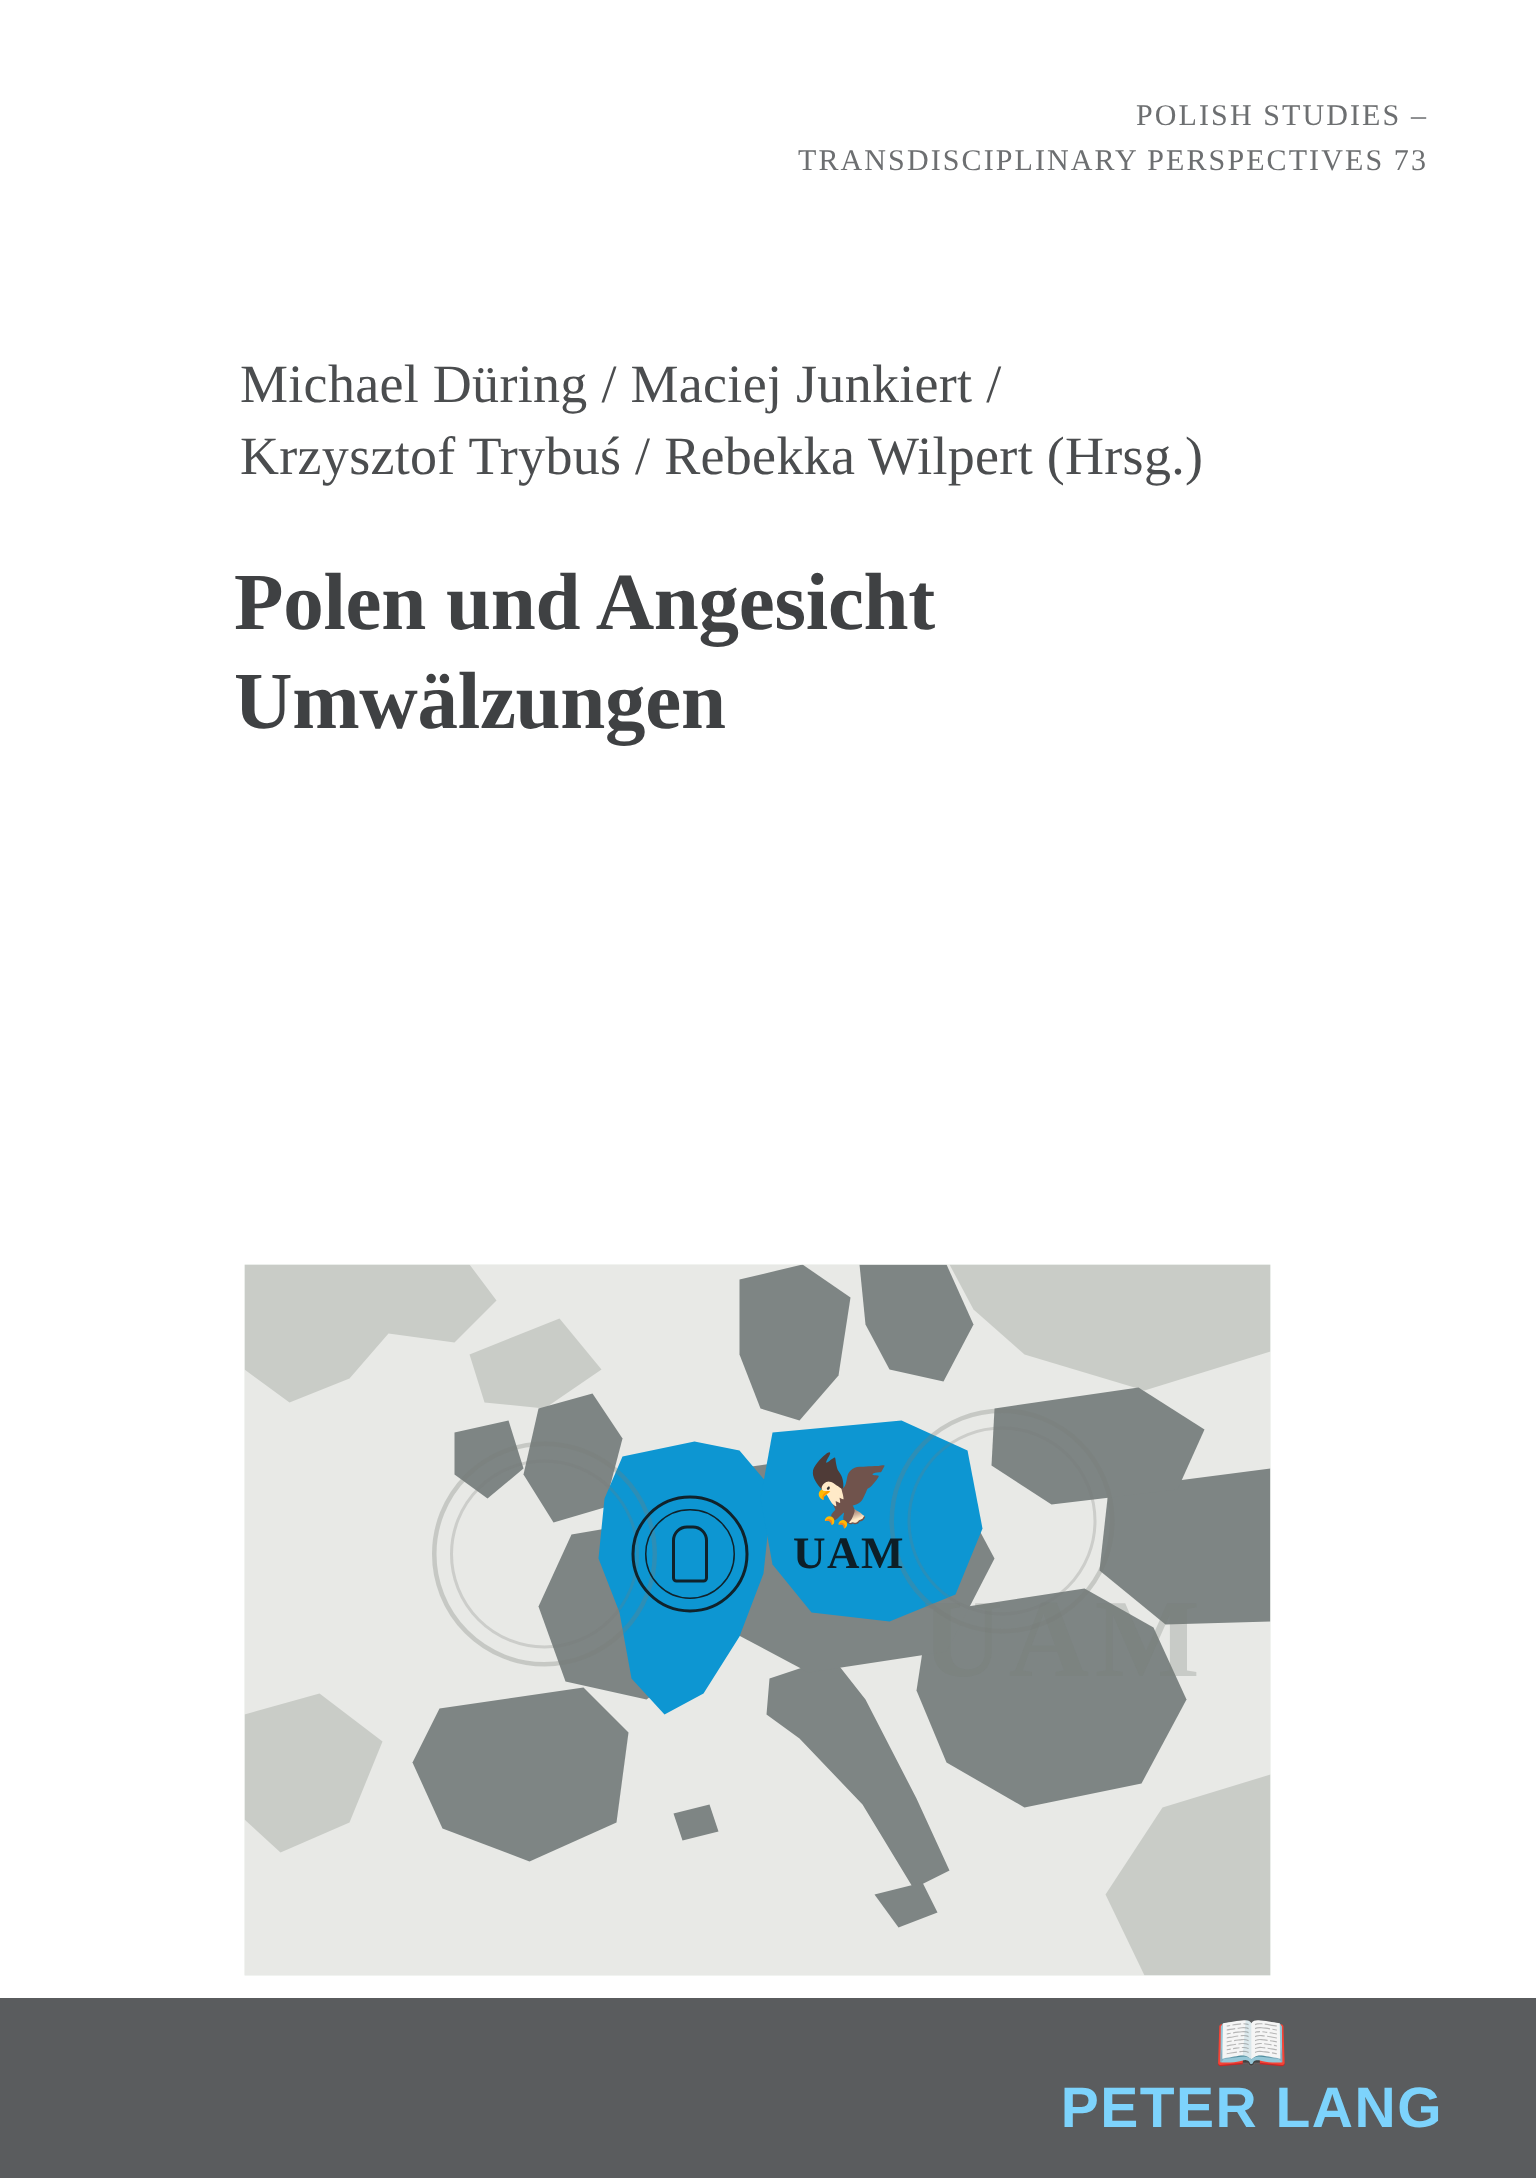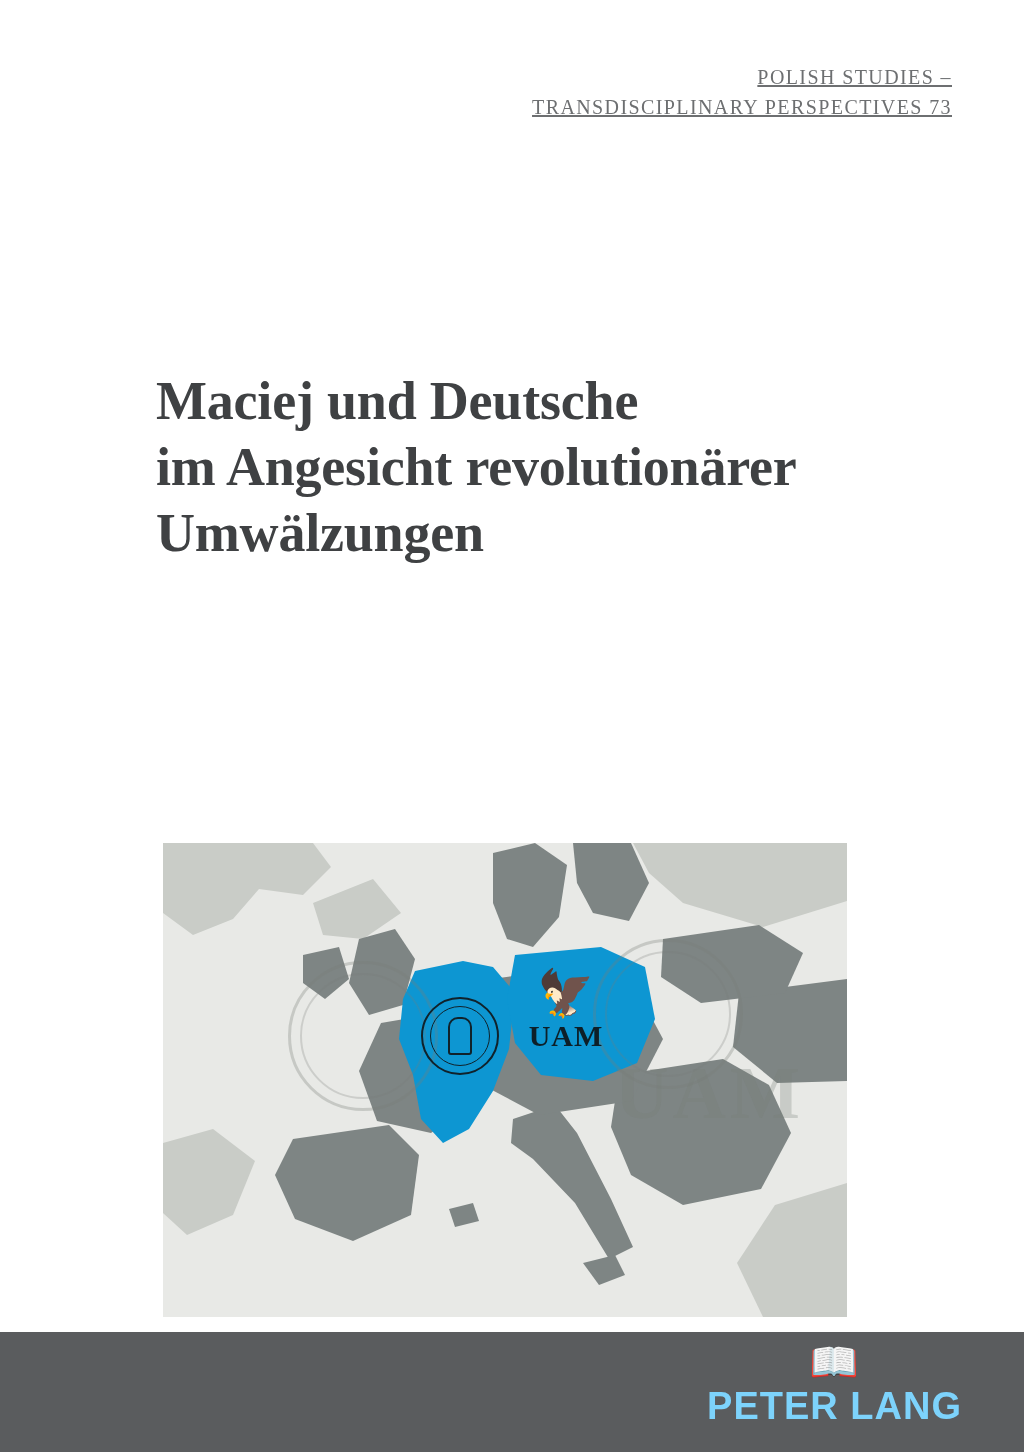--- a/index.html
+++ b/index.html
@@ -23,21 +23,20 @@
   }
   .series-line {
     position: absolute;
     right: 72px;
     text-align: right;
     font-family: "Liberation Serif", serif;
     font-size: 20px;
     letter-spacing: 1.4px;
     color: #6d6f71;
     white-space: nowrap;
-    text-decoration: underline;
   }
   .series-line-1 { top: 66px; }
   .series-line-2 { top: 96px; }
 
   .editors {
     position: absolute;
     left: 160px;
     top: 232px;
     width: 760px;
     font-family: "Liberation Serif", serif;
@@ -183,24 +182,27 @@
   }
 </style>
 </head>
 <body>
 
 <div class="cover">
 
   <div class="series-line series-line-1">POLISH STUDIES –</div>
   <div class="series-line series-line-2">TRANSDISCIPLINARY PERSPECTIVES 73</div>
 
+  <div class="editors">
+    <span class="ed-line">Michael Düring / Maciej Junkiert /</span>
+    <span class="ed-line">Krzysztof Trybuś / Rebekka Wilpert (Hrsg.)</span>
+  </div>
 
   <div class="title">
-    <span class="t-line">Maciej und Deutsche</span>
-    <span class="t-line">im Angesicht revolutionärer</span>
+    <span class="t-line">Polen und Angesicht</span>
     <span class="t-line">Umwälzungen</span>
   </div>
 
   <div class="map-wrap">
 
     <svg class="map-svg" viewBox="0 0 684 474" xmlns="http://www.w3.org/2000/svg">
       <rect x="0" y="0" width="684" height="474" fill="#e8e9e6"></rect>
 
       <g fill="#c9ccc7">
         <path d="M0,0 L150,0 L168,24 L140,52 L96,46 L70,76 L30,92 L0,70 Z"></path>

